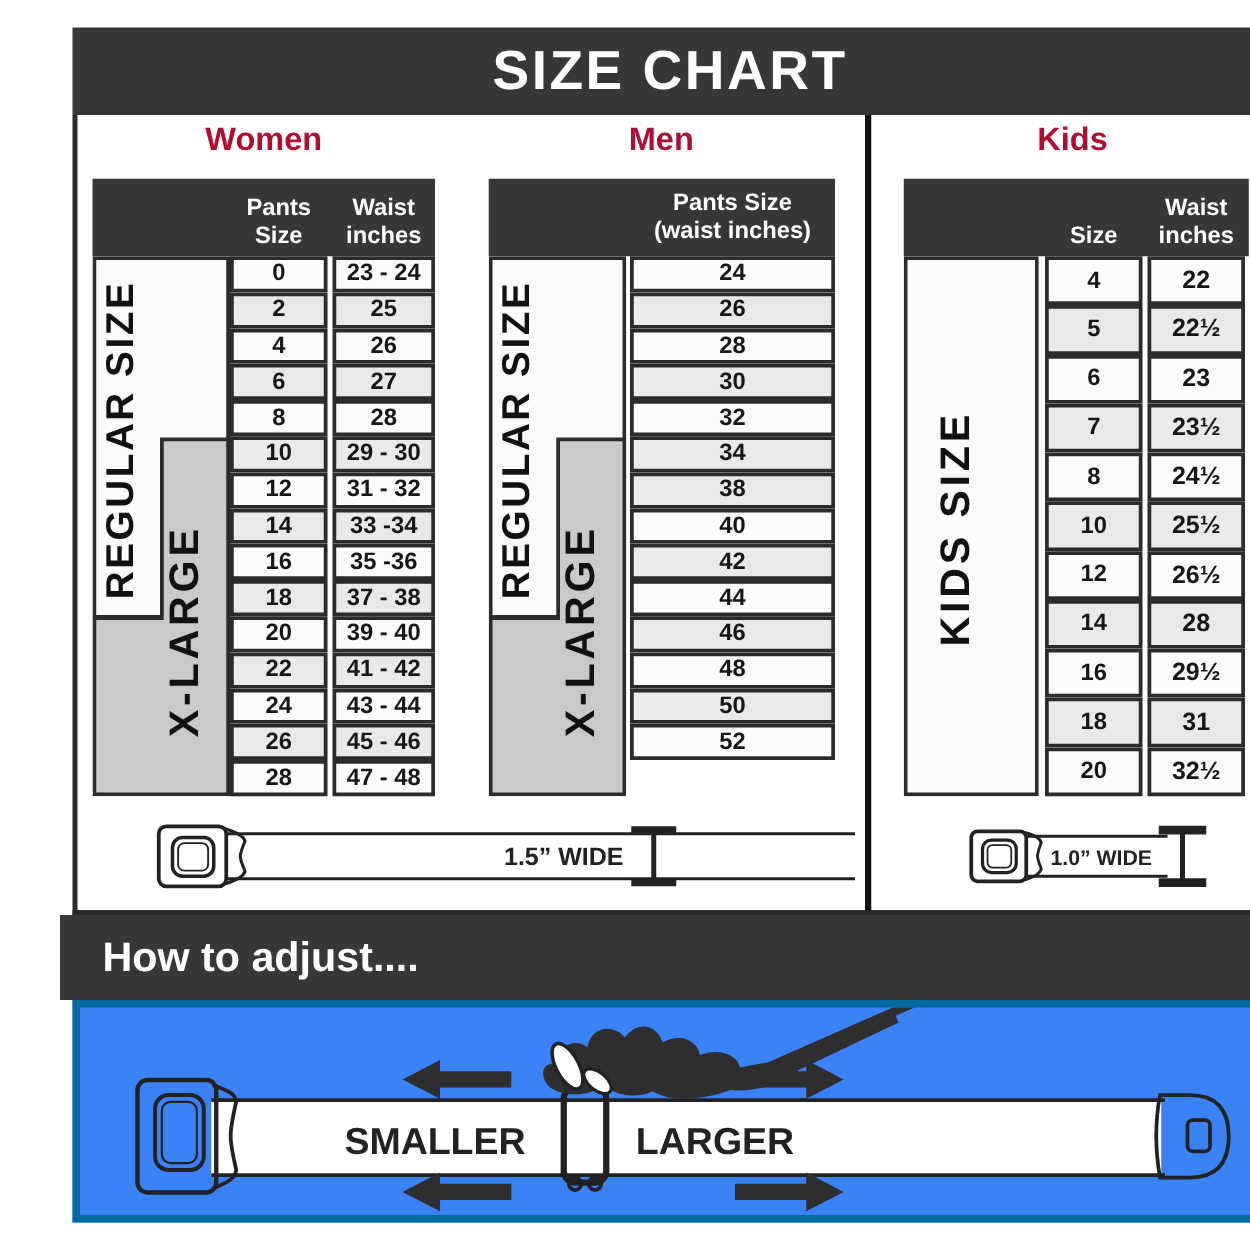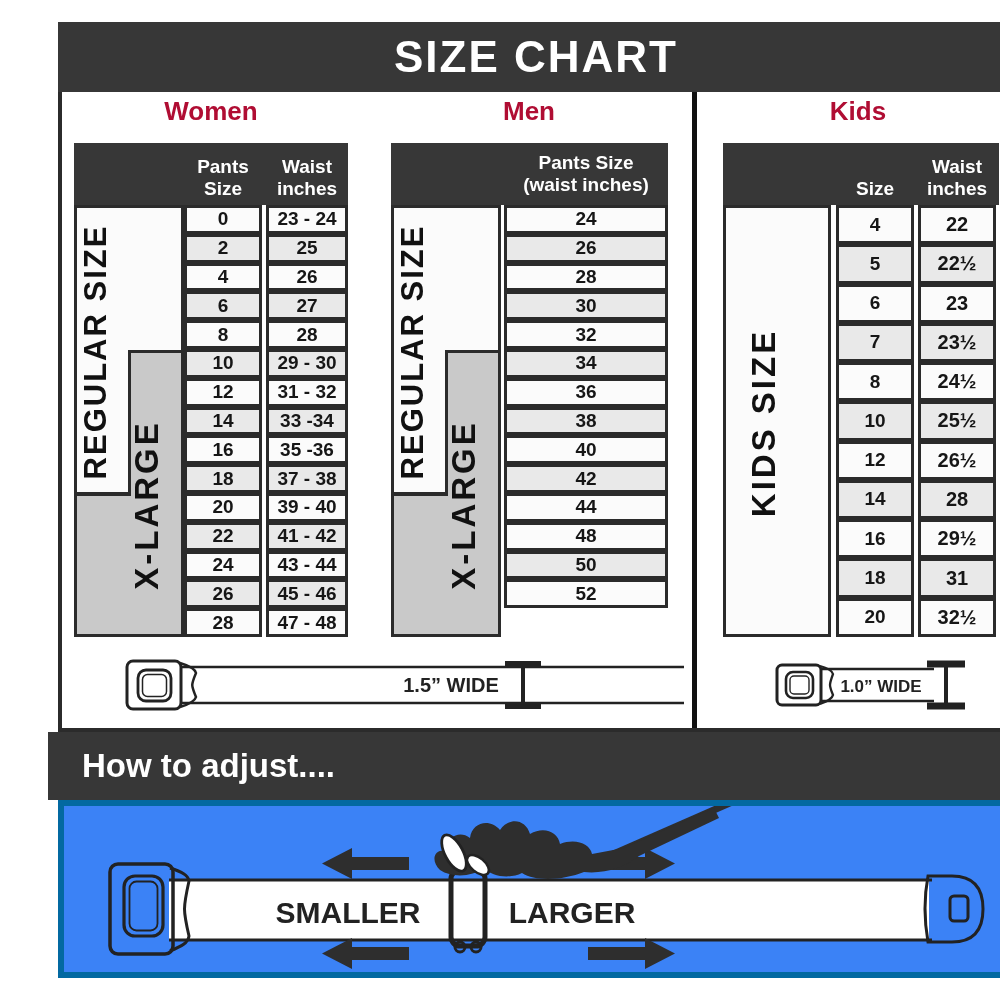--- a/index.html
+++ b/index.html
@@ -181,34 +181,34 @@
           </div>
           <div class="trow alt">
             <div class="cell cm">30</div>
           </div>
           <div class="trow">
             <div class="cell cm">32</div>
           </div>
           <div class="trow alt">
             <div class="cell cm">34</div>
           </div>
-          <div class="trow">
-            <div class="cell cm">36</div>
-          </div>
           <div class="trow alt">
             <div class="cell cm">38</div>
           </div>
           <div class="trow">
             <div class="cell cm">40</div>
           </div>
           <div class="trow alt">
             <div class="cell cm">42</div>
           </div>
           <div class="trow">
             <div class="cell cm">44</div>
+          </div>
+          <div class="trow alt">
+            <div class="cell cm">46</div>
           </div>
           <div class="trow">
             <div class="cell cm">48</div>
           </div>
           <div class="trow alt">
             <div class="cell cm">50</div>
           </div>
           <div class="trow">
             <div class="cell cm">52</div>
           </div>

